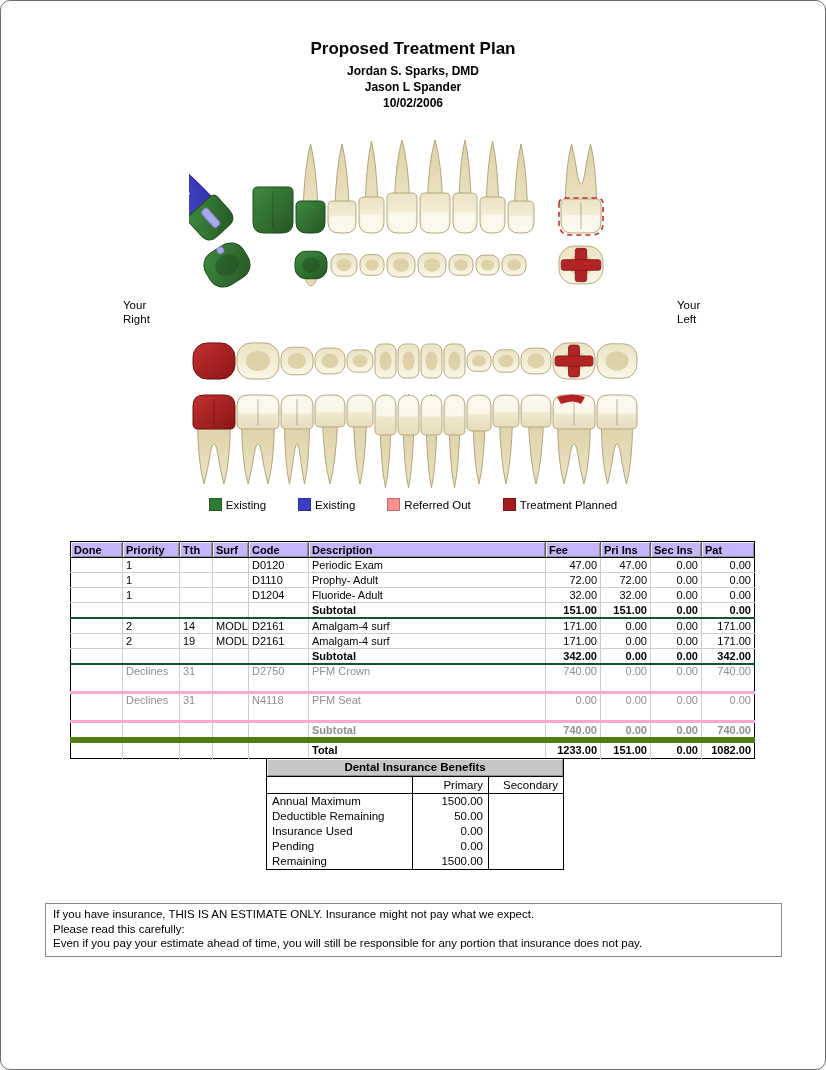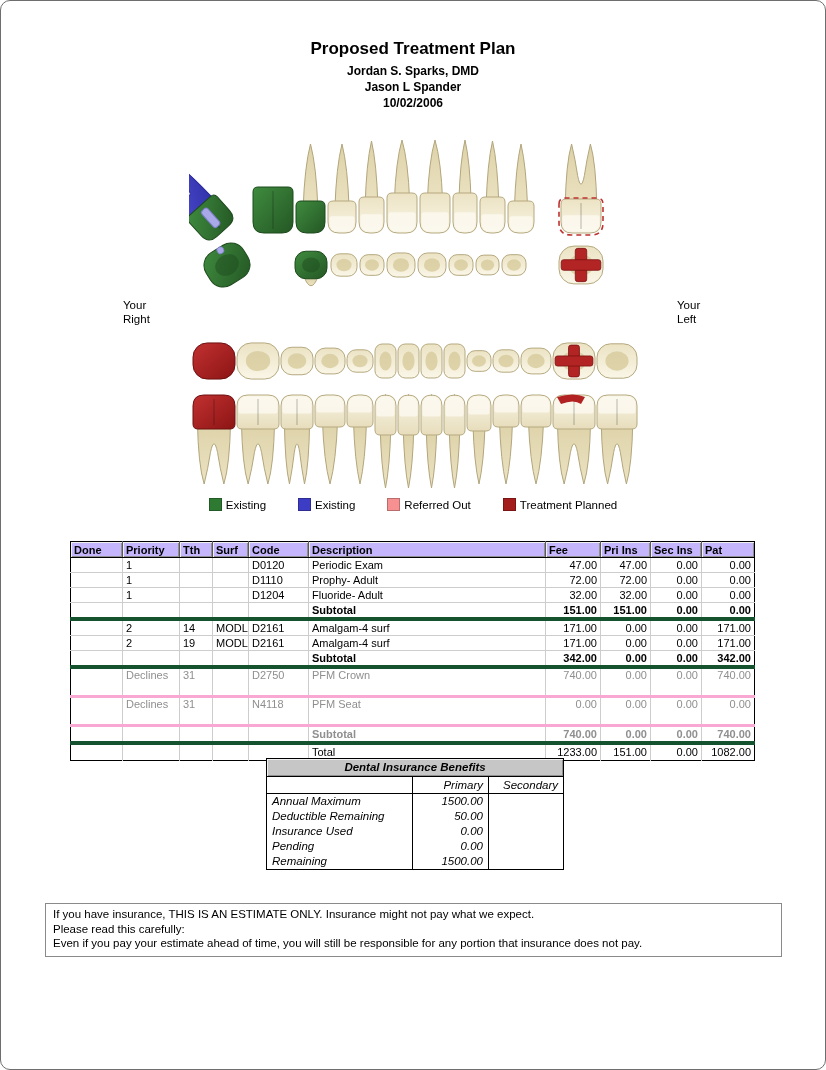--- a/index.html
+++ b/index.html
@@ -25,30 +25,30 @@
   
   .tt-wrap{position:absolute;left:69px;top:540px;}
   table.tx{border-collapse:collapse;table-layout:fixed;width:684px;font-size:11px;border:1px solid #000;}
   table.tx th{background:#c4b5fd;font-weight:bold;text-align:left;padding:0 3px;height:15px;
         border-right:1px solid #5a5a5a;border-bottom:1px solid #000;white-space:nowrap;overflow:hidden;
         box-shadow:inset 1px 1px 0 #efefef, inset -1px -1px 0 #8f8f8f;}
   table.tx td{padding:0 3px;height:14px;line-height:13px;border-right:1px solid #cdcdcd;
         border-bottom:1px solid #cdcdcd;white-space:nowrap;overflow:hidden;}
   table.tx th:last-child, table.tx td:last-child{border-right:none;}
   table.tx td.num{text-align:right;}
-  table.tx tr.subtotal td{font-weight:bold;border-bottom:4px solid #14532d;}
+  table.tx tr.subtotal td{font-weight:bold;border-bottom:2px solid #14532d;}
   table.tx tr.gray td{color:#8f8f8f;}
   table.tx tr.declined td{color:#8f8f8f;vertical-align:top;height:26px;border-bottom:3px solid #f9a8d4;}
-  table.tx tr.total td{font-weight:normal;border-top:2px solid #4d7c0f;border-bottom:none;height:15px;}
+  table.tx tr.total td{font-weight:bold;border-top:6px solid #4d7c0f;border-bottom:none;height:15px;}
   
   .ins-wrap{position:absolute;left:265px;top:757px;}
   table.ins{border-collapse:collapse;table-layout:fixed;width:297px;font-size:11.5px;border:1px solid #000;}
   table.ins td.title{background:#c6c6c6;font-weight:bold;text-align:center;height:17px;
         border-bottom:1px solid #000;box-shadow:inset 1px 1px 0 #efefef, inset -1px -1px 0 #8f8f8f;}
-  table.ins td{border-right:1px solid #000;padding:0 5px;height:15px;line-height:15px;white-space:nowrap;overflow:hidden;font-style:italic;}
+  table.ins td{border-right:1px solid #000;padding:0 5px;height:15px;line-height:15px;white-space:nowrap;overflow:hidden;}
   table.ins td:last-child{border-right:none;}
   table.ins tr.colhead td{text-align:right;border-bottom:1px solid #000;height:16px;}
   table.ins td.lbl{text-align:left;}
   table.ins td.num{text-align:right;}
   
   .disc{position:absolute;left:44px;top:902px;width:737px;box-sizing:border-box;
         border:1px solid #8a8a8a;padding:3px 7px 5px 7px;font-size:11.5px;line-height:14.5px;}
   svg{display:block;}
 </style>
 </head>

